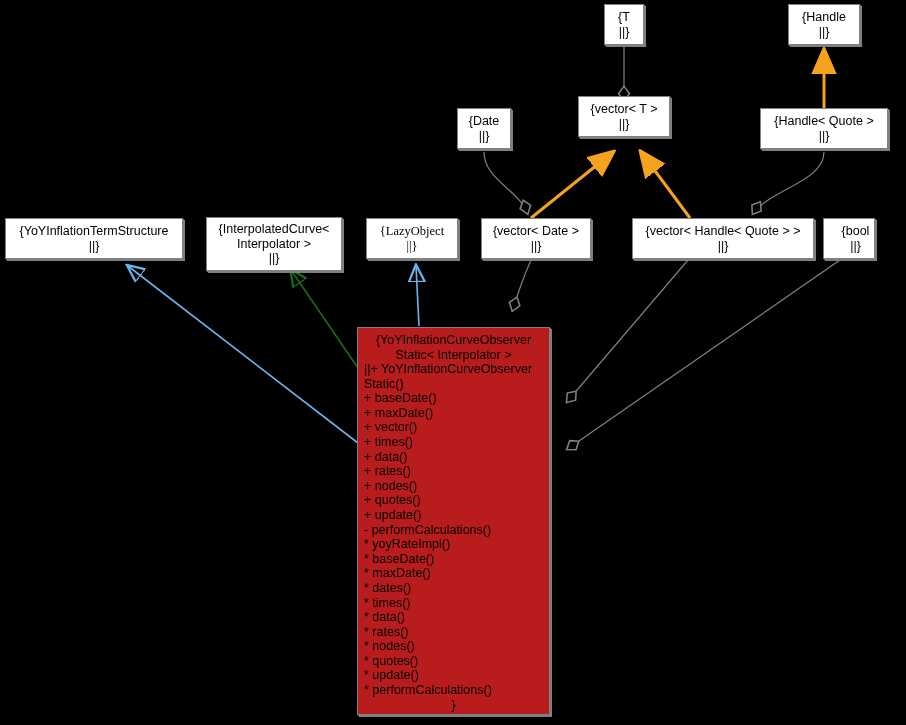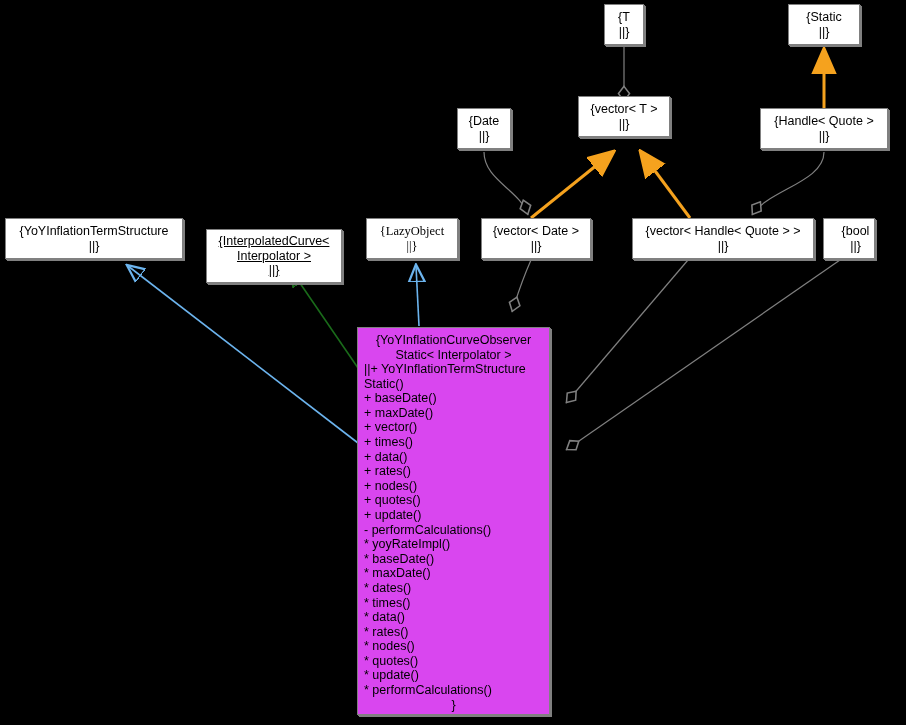--- a/index.html
+++ b/index.html
@@ -35,21 +35,21 @@
     justify-content: center;
     color: #000000;
     font-size: 12.5px;
     line-height: 14.5px;
     text-align: center;
     white-space: nowrap;
     z-index: 5;
   }
   .node .ln { display: block; }
   .node.main {
-    background: #d946ef;
+    background: #b91c1c;
     align-items: stretch;
     justify-content: flex-start;
     text-align: left;
     padding: 5px 6px 4px 6px;
     z-index: 6;
   }
   .node.main .title {
     text-align: center;
     display: block;
   }
@@ -99,21 +99,21 @@
     <path d="M358,368 L291,270" stroke="#1a6b1a" stroke-width="1.6" fill="none" marker-end="url(#arrow-green)"></path>
     <path d="M419,326 L416,266" stroke="#6cb4ee" stroke-width="1.6" fill="none" marker-end="url(#arrow-blue)"></path>
   </svg>
 
   <div class="node" style="left:604px; top:4px; width:40px; height:41px;">
     <span class="ln">{T</span>
     <span class="ln">||}</span>
   </div>
 
   <div class="node" style="left:788px; top:4px; width:72px; height:41px;">
-    <span class="ln">{Static</span>
+    <span class="ln">{Handle</span>
     <span class="ln">||}</span>
   </div>
 
   <div class="node" style="left:457px; top:108px; width:54px; height:41px;">
     <span class="ln">{Date</span>
     <span class="ln">||}</span>
   </div>
 
   <div class="node" style="left:578px; top:96px; width:92px; height:41px;">
     <span class="ln">{vector&lt; T &gt;</span>
@@ -123,21 +123,21 @@
   <div class="node" style="left:760px; top:108px; width:128px; height:41px;">
     <span class="ln">{Handle&lt; Quote &gt;</span>
     <span class="ln">||}</span>
   </div>
 
   <div class="node" style="left:5px; top:218px; width:178px; height:41px;">
     <span class="ln">{YoYInflationTermStructure</span>
     <span class="ln">||}</span>
   </div>
 
-  <div class="node" style="left:206px; top:229px; width:136px; height:54px;text-decoration:underline;">
+  <div class="node" style="left:206px; top:217px; width:136px; height:54px;">
     <span class="ln">{InterpolatedCurve&lt;</span>
     <span class="ln">Interpolator &gt;</span>
     <span class="ln">||}</span>
   </div>
 
   <div class="node" style="left:366px; top:218px; width:92px; height:41px;font-family:Liberation Serif, serif;">
     <span class="ln">{LazyObject</span>
     <span class="ln">||}</span>
   </div>
 
@@ -153,21 +153,21 @@
 
   <div class="node" style="left:823px; top:218px; width:52px; height:41px;padding-left:13px;">
     <span class="ln">{bool</span>
     <span class="ln">||}</span>
   </div>
 
   <div class="node main" style="left:357px; top:327px; width:193px; height:388px;">
     <span class="title">{YoYInflationCurveObserver</span>
     <span class="title">Static&lt; Interpolator &gt;</span>
     <div id="member-list">
-        <span class="member">||+ YoYInflationTermStructure</span>
+        <span class="member">||+ YoYInflationCurveObserver</span>
         <span class="member">Static()</span>
         <span class="member">+ baseDate()</span>
         <span class="member">+ maxDate()</span>
         <span class="member">+ vector()</span>
         <span class="member">+ times()</span>
         <span class="member">+ data()</span>
         <span class="member">+ rates()</span>
         <span class="member">+ nodes()</span>
         <span class="member">+ quotes()</span>
         <span class="member">+ update()</span>

